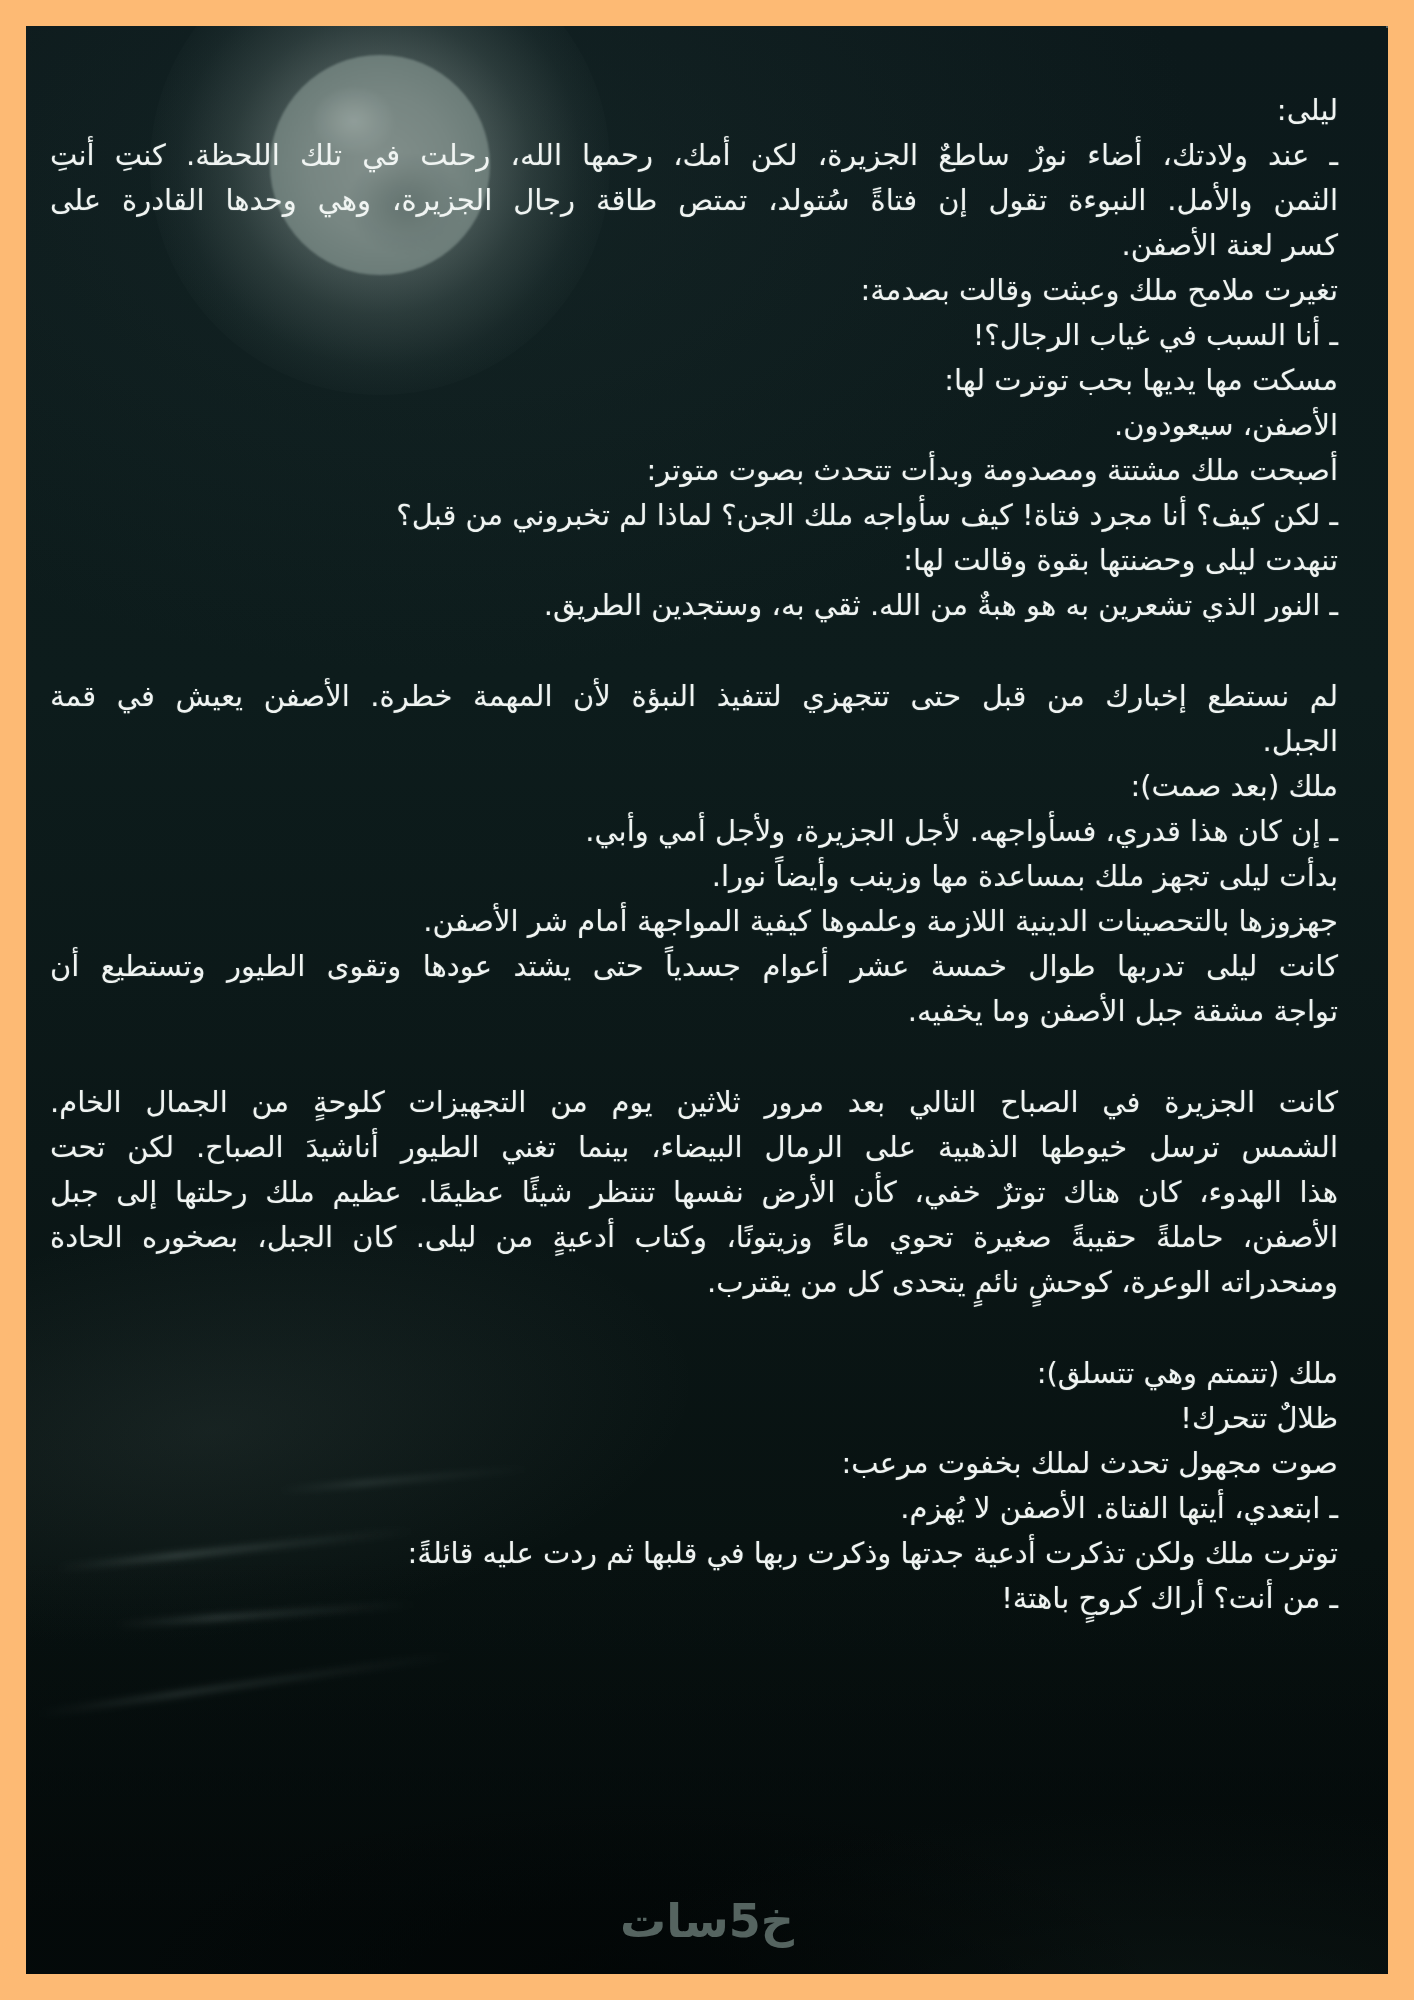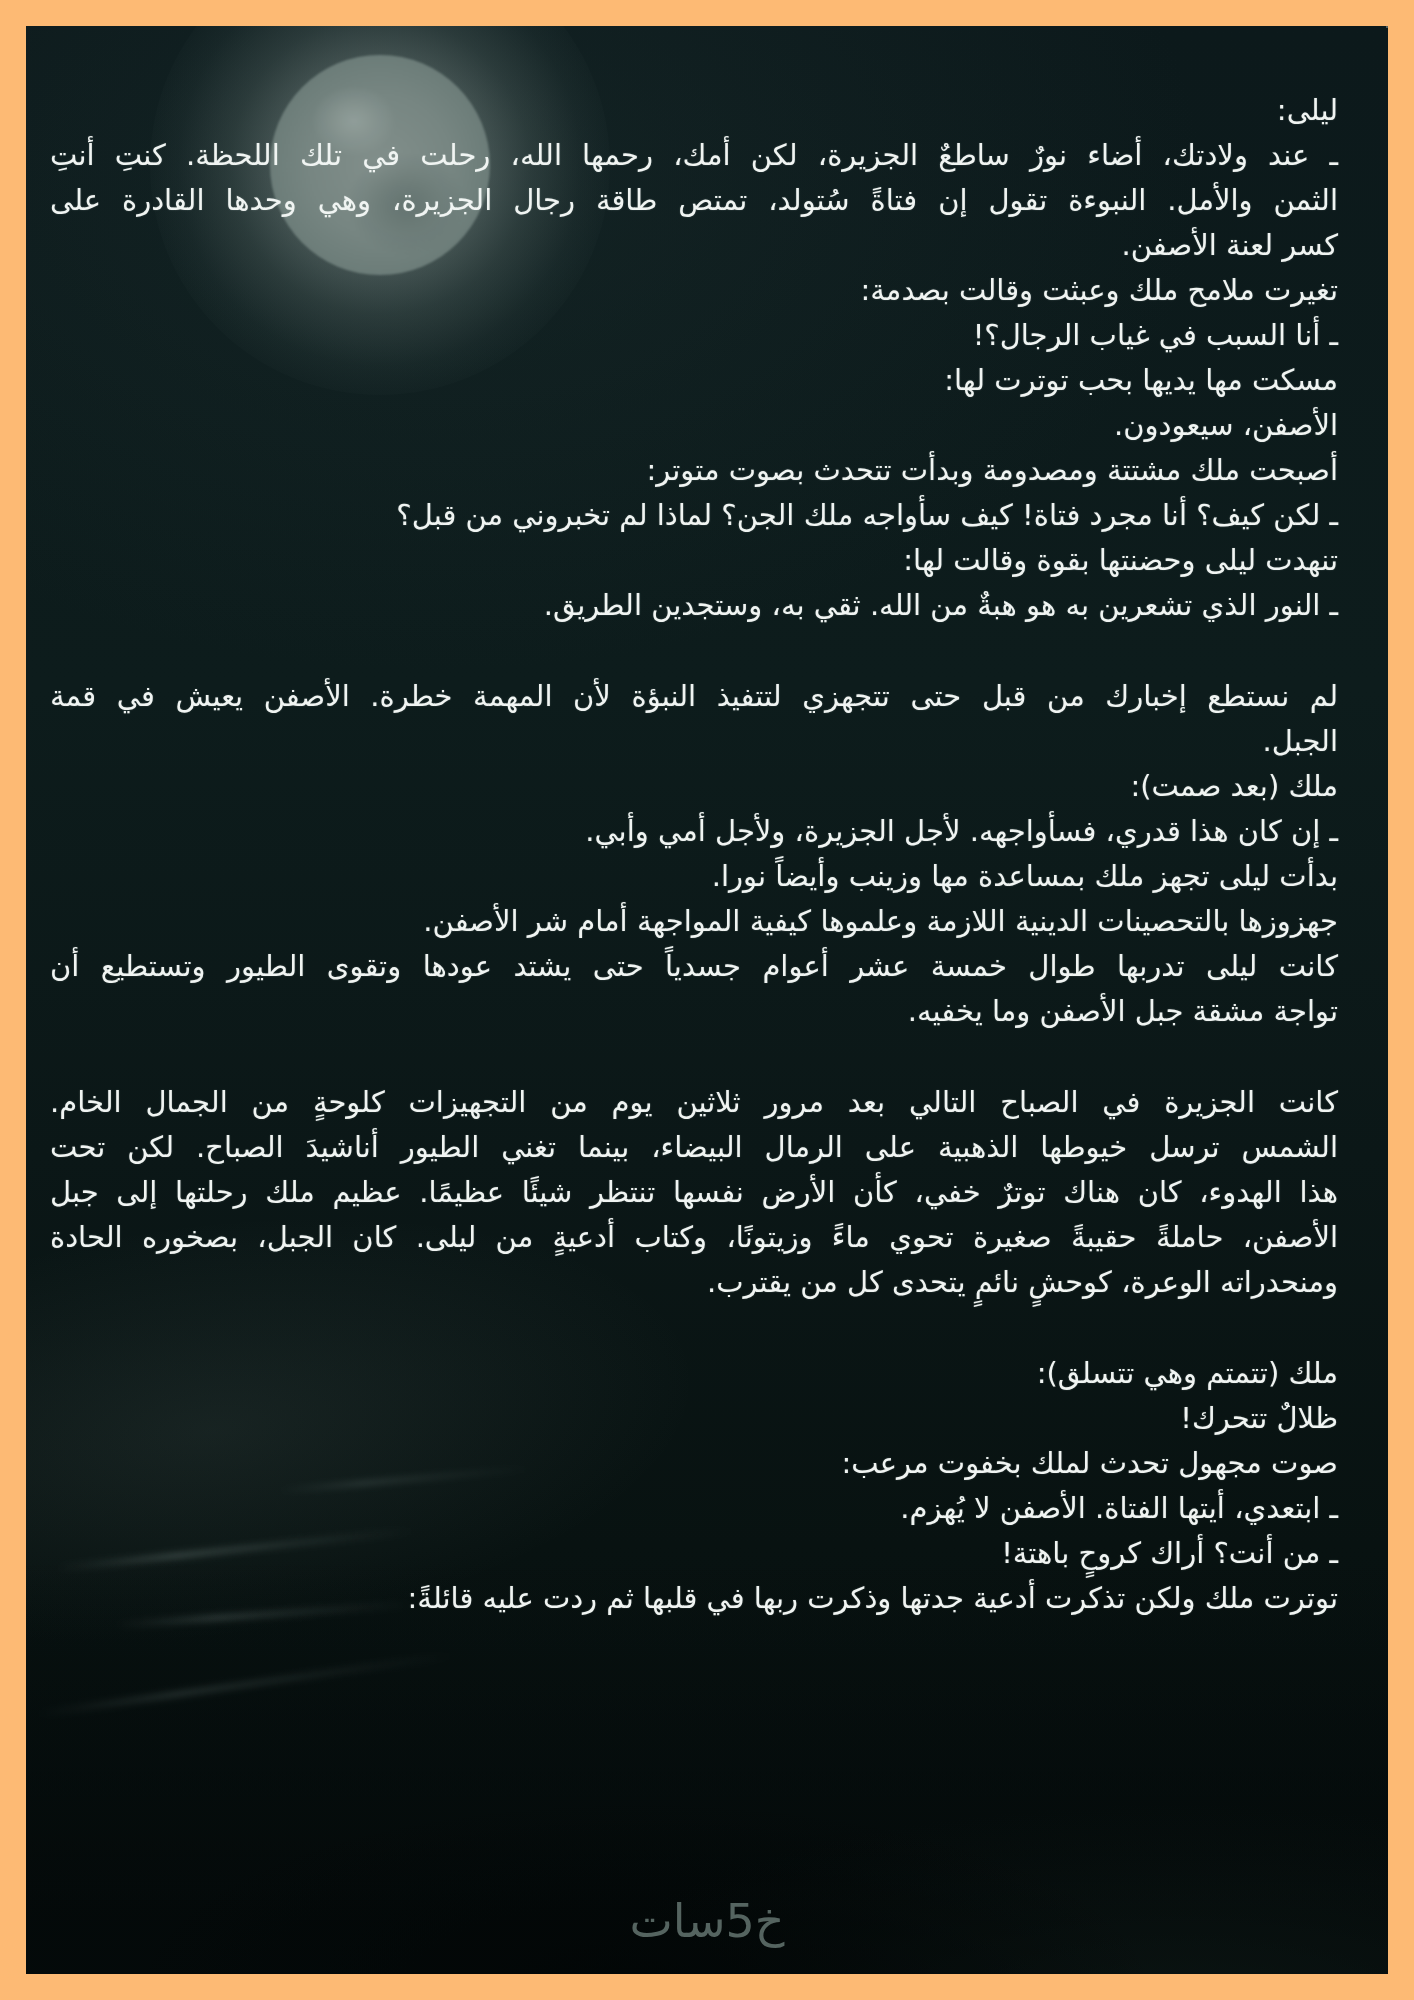--- a/index.html
+++ b/index.html
@@ -86,21 +86,21 @@
     line-height:45px;
     text-shadow:0 0 2px rgba(220,235,230,0.25);
   }
   .section + .section { margin-top:46px; }
   .line { text-align:right; white-space:normal; }
   .line.fill { text-align:justify; text-align-last:justify; }
   
   .watermark {
     position:absolute; left:0; right:0; bottom:26px;
     text-align:center;
-    font-size:46px; font-weight:normal;
+    font-size:46px; font-weight:bold;
     color:#5a6965; letter-spacing:1px;
     opacity:0.95;
   }
 </style>
 </head>
 <body>
 
 <div class="page">
   <div class="canvas">
     <div class="moon-halo"></div>
@@ -143,20 +143,20 @@
           <div class="line fill">الشمس ترسل خيوطها الذهبية على الرمال البيضاء، بينما تغني الطيور أناشيدَ الصباح. لكن تحت</div>
           <div class="line fill">هذا الهدوء، كان هناك توترٌ خفي، كأن الأرض نفسها تنتظر شيئًا عظيمًا. عظيم ملك رحلتها إلى جبل</div>
           <div class="line fill">الأصفن، حاملةً حقيبةً صغيرة تحوي ماءً وزيتونًا، وكتاب أدعيةٍ من ليلى. كان الجبل، بصخوره الحادة</div>
           <div class="line">ومنحدراته الوعرة، كوحشٍ نائمٍ يتحدى كل من يقترب.</div>
         </div>
         <div class="section">
           <div class="line">ملك (تتمتم وهي تتسلق):</div>
           <div class="line">ظلالٌ تتحرك!</div>
           <div class="line">صوت مجهول تحدث لملك بخفوت مرعب:</div>
           <div class="line">ـ ابتعدي، أيتها الفتاة. الأصفن لا يُهزم.</div>
+          <div class="line">توترت ملك ولكن تذكرت أدعية جدتها وذكرت ربها في قلبها ثم ردت عليه قائلةً:</div>
           <div class="line">ـ من أنت؟ أراك كروحٍ باهتة!</div>
-          <div class="line">توترت ملك ولكن تذكرت أدعية جدتها وذكرت ربها في قلبها ثم ردت عليه قائلةً:</div>
         </div>
       </div>
 
     <div class="watermark">خ5سات</div>
   </div>
 </div>
 
 </body></html>

